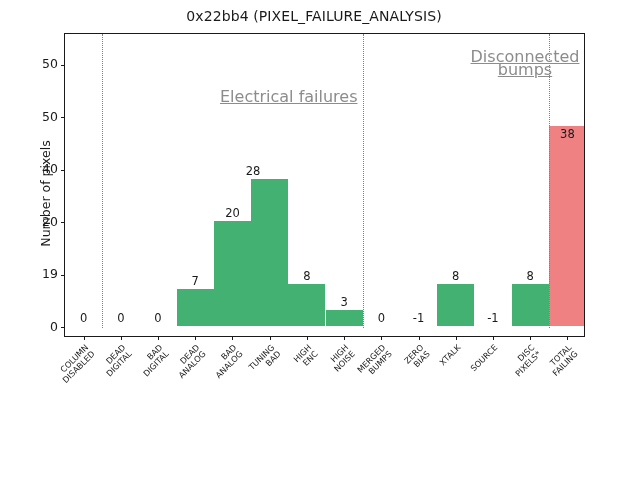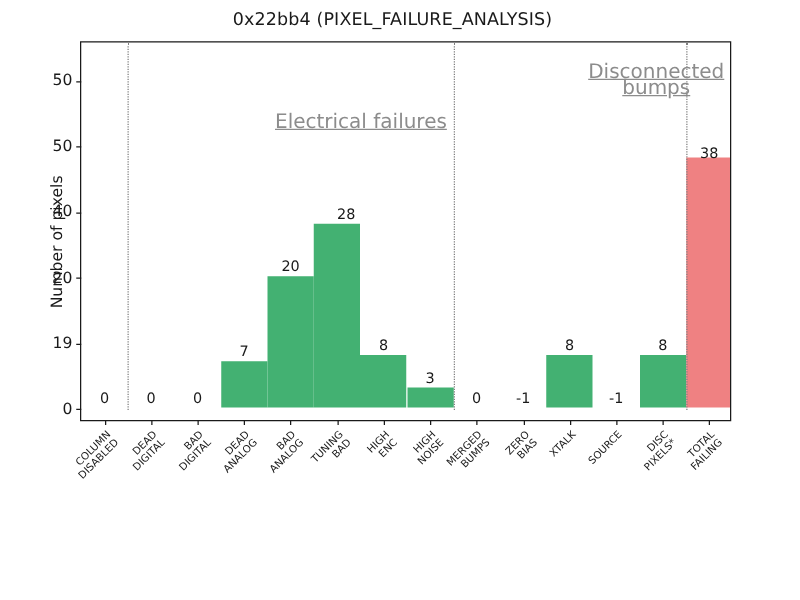--- a/index.html
+++ b/index.html
@@ -299,37 +299,37 @@
           <div class="bar-value" style="position: absolute; left: 18.6071px; bottom: 11.4828px; transform: translateX(-50%); margin-bottom: 0px;">0</div>
           <div class="bar" style="left: 37.2143px; width: 37.2143px; bottom: 10.4828px; height: 0px; background: rgb(67, 177, 114);"></div>
           <div class="bar-value" style="position: absolute; left: 55.8214px; bottom: 11.4828px; transform: translateX(-50%); margin-bottom: 0px;">0</div>
           <div class="bar" style="left: 74.4286px; width: 37.2143px; bottom: 10.4828px; height: 0px; background: rgb(67, 177, 114);"></div>
           <div class="bar-value" style="position: absolute; left: 93.0357px; bottom: 11.4828px; transform: translateX(-50%); margin-bottom: 0px;">0</div>
           <div class="bar" style="left: 111.643px; width: 37.2143px; bottom: 10.4828px; height: 36.6897px; background: rgb(67, 177, 114);"></div>
           <div class="bar-value" style="position: absolute; left: 130.25px; bottom: 48.1724px; transform: translateX(-50%); margin-bottom: 0px;">7</div>
           <div class="bar" style="left: 148.857px; width: 37.2143px; bottom: 10.4828px; height: 104.828px; background: rgb(67, 177, 114);"></div>
           <div class="bar-value" style="position: absolute; left: 167.464px; bottom: 116.31px; transform: translateX(-50%); margin-bottom: 0px;">20</div>
           <div class="bar" style="left: 186.071px; width: 37.2143px; bottom: 10.4828px; height: 146.759px; background: rgb(67, 177, 114);"></div>
-          <div class="bar-value" style="position: absolute; left: 212px; bottom: 158.241px; transform: translateX(-50%); margin-bottom: 0px; text-align: right;">28</div>
+          <div class="bar-value" style="position: absolute; left: 188px; bottom: 158.241px; transform: translateX(-50%); margin-bottom: 0px; text-align: right;">28</div>
           <div class="bar" style="left: 223.286px; width: 37.2143px; bottom: 10.4828px; height: 41.931px; background: rgb(67, 177, 114);"></div>
           <div class="bar-value" style="position: absolute; left: 241.893px; bottom: 53.4138px; transform: translateX(-50%); margin-bottom: 0px;">8</div>
           <div class="bar" style="left: 260.5px; width: 37.2143px; bottom: 10.4828px; height: 15.7241px; background: rgb(67, 177, 114);"></div>
           <div class="bar-value" style="position: absolute; left: 279.107px; bottom: 27.2069px; transform: translateX(-50%); margin-bottom: 0px;">3</div>
           <div class="bar" style="left: 297.714px; width: 37.2143px; bottom: 10.4828px; height: 0px; background: rgb(67, 177, 114);"></div>
           <div class="bar-value" style="position: absolute; left: 316.321px; bottom: 11.4828px; transform: translateX(-50%); margin-bottom: 0px;">0</div>
           <div class="bar" style="left: 334.929px; width: 37.2143px; bottom: 10.4828px; height: 0px; background: rgb(67, 177, 114);"></div>
           <div class="bar-value" style="position: absolute; left: 353.536px; bottom: 11.4828px; transform: translateX(-50%); margin-bottom: 0px;">-1</div>
           <div class="bar" style="left: 372.143px; width: 37.2143px; bottom: 10.4828px; height: 41.931px; background: rgb(67, 177, 114);"></div>
           <div class="bar-value" style="position: absolute; left: 390.75px; bottom: 53.4138px; transform: translateX(-50%); margin-bottom: 0px;">8</div>
           <div class="bar" style="left: 409.357px; width: 37.2143px; bottom: 10.4828px; height: 0px; background: rgb(67, 177, 114);"></div>
           <div class="bar-value" style="position: absolute; left: 427.964px; bottom: 11.4828px; transform: translateX(-50%); margin-bottom: 0px;">-1</div>
           <div class="bar" style="left: 446.571px; width: 37.2143px; bottom: 10.4828px; height: 41.931px; background: rgb(67, 177, 114);"></div>
           <div class="bar-value" style="position: absolute; left: 465.179px; bottom: 53.4138px; transform: translateX(-50%); margin-bottom: 0px;">8</div>
           <div class="bar" style="left: 483.786px; width: 37.2143px; bottom: 10.4828px; height: 199.172px; background: rgb(239, 129, 130);"></div>
-          <div class="bar-value" style="position: absolute; left: 502.393px; bottom: 207px; transform: translateX(-50%); margin-bottom: 0px;">38</div>
+          <div class="bar-value" style="position: absolute; left: 502.393px; bottom: 195px; transform: translateX(-50%); margin-bottom: 0px;">38</div>
         </div>
       <div id="separators">
           <div class="separator" style="left: 37.2143px; top: 0px; height: 293.517px;"></div>
           <div class="separator" style="left: 297.714px; top: 0px; height: 293.517px;"></div>
           <div class="separator" style="left: 483.786px; top: 0px; height: 293.517px;"></div>
         </div>
     </div>
 
     <div id="annot-electrical" class="annot">Electrical failures</div>
     <div id="annot-disconnected" class="annot">Disconnected

